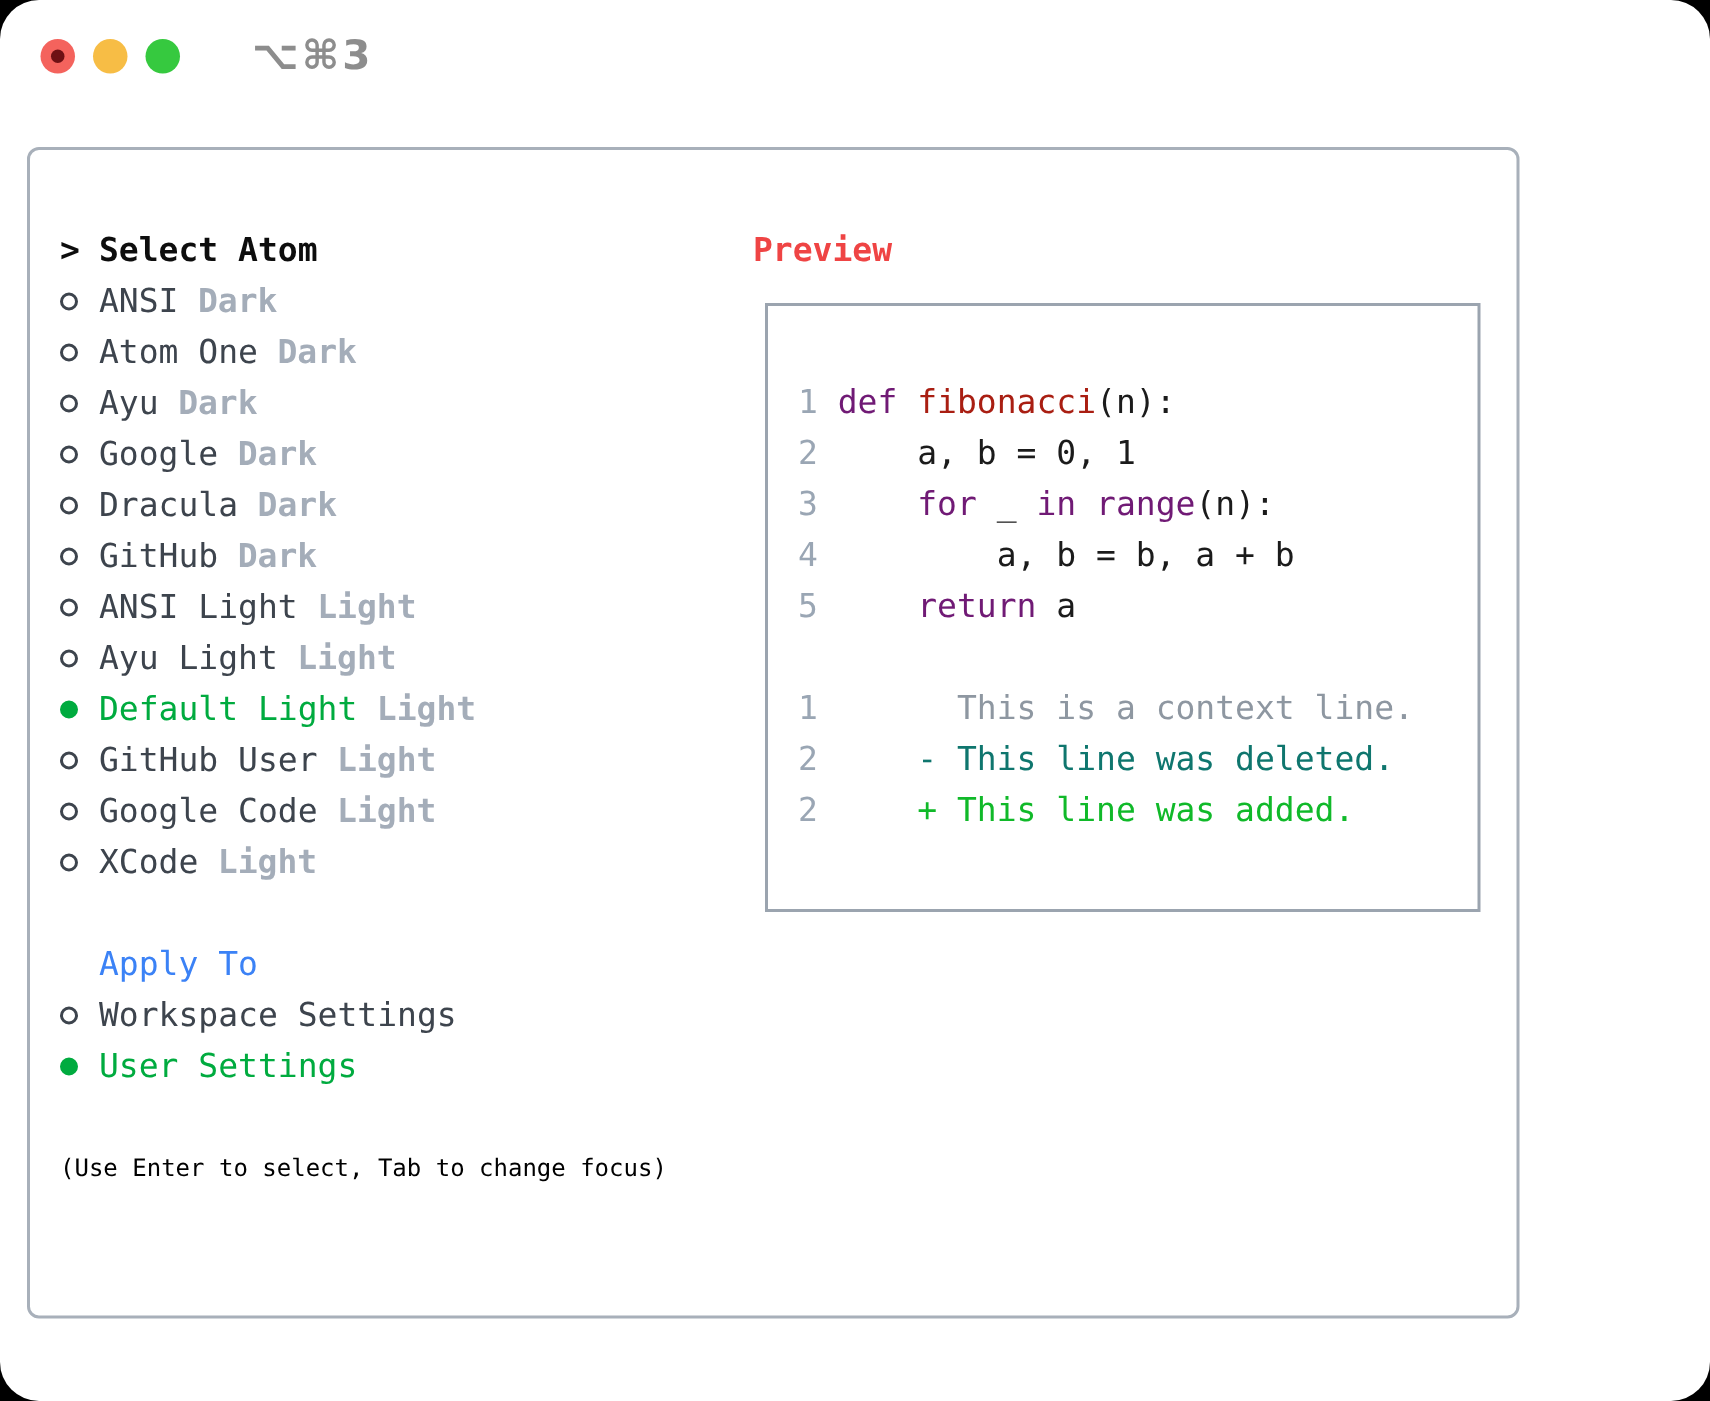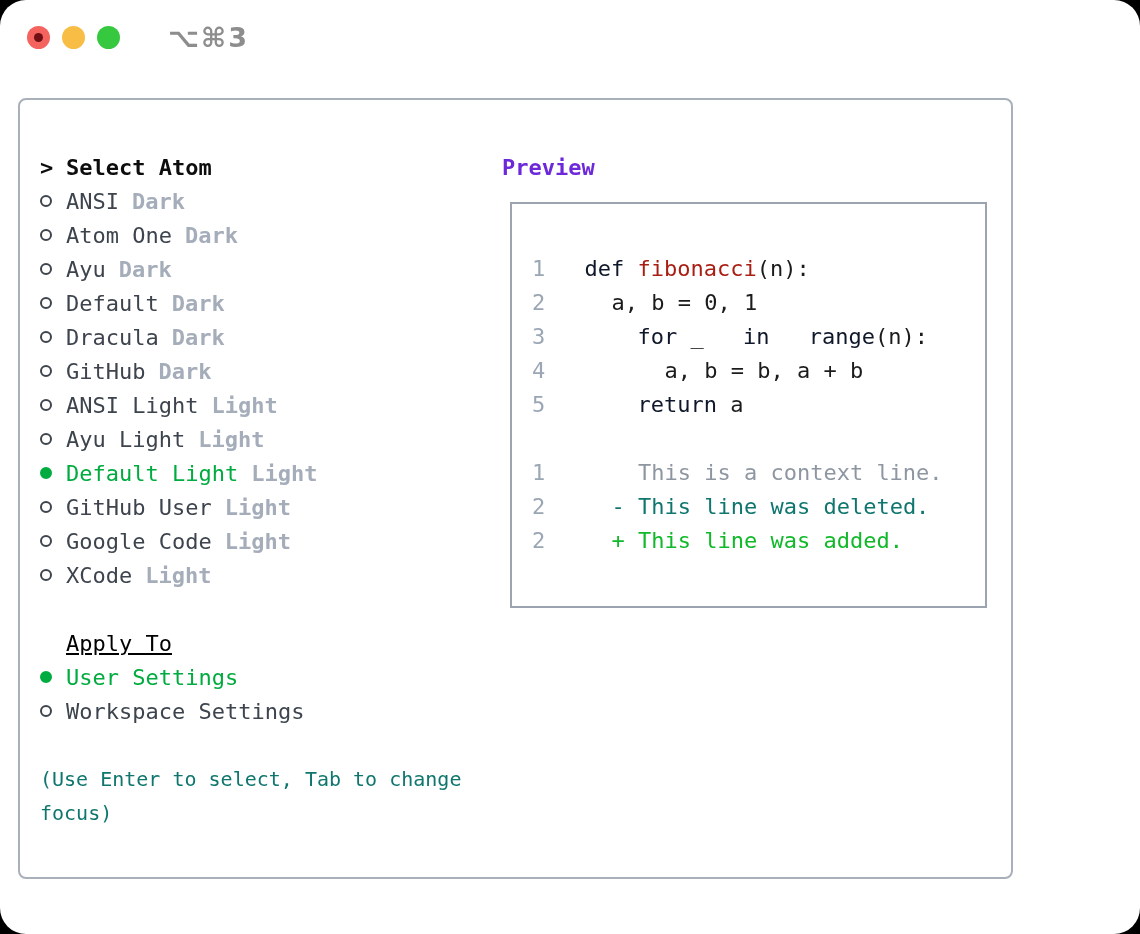--- a/index.html
+++ b/index.html
@@ -57,48 +57,48 @@
   }
   .dot {
     width: 12px; height: 12px;
     border: 2px solid #3d444d; border-radius: 50%;
     box-sizing: border-box;
   }
   .row.selected .dot { background: #00ab3f; border-color: #00ab3f; }
   .row.selected .item-name { color: #00ab3f; }
   .header-row .hdr { font-weight: 700; color: #0d0d0d; }
   .item-variant { color: #a4adb9; margin-left: 13px; font-weight: bold; }
-  .section-title { color: #000000; text-decoration: underline; }
+  .section-title { color: #3b82f6; }
   .spacer { height: 34px; }
   .help {
     width: 430px; margin-top: 0;
-    font-size: 20px; line-height: 34px;
-    color: #0f766e; white-space: normal;
+    font-size: 16px; line-height: 34px;
+    color: #000000; white-space: normal;
   }
   
   .preview-title {
     position: absolute; left: 482px; top: 50px;
     height: 34px; display: flex; align-items: center;
-    font-size: 22px; font-weight: 700; color: #6d28d9; text-align: right;
+    font-size: 22px; font-weight: 700; color: #ef4444; text-align: right;
   }
   .preview-box {
     position: absolute; left: 490px; top: 102px;
     width: 477px; height: 406px;
     border: 2px solid #9ba4af;
     box-sizing: border-box;
     background: #fff;
     padding: 48px 0 0 20px;
     overflow: hidden;
   }
   .cline {
     height: 34px; line-height: 34px;
     font-size: 22px; white-space: pre;
   }
   .seg-num  { color: #9aa6b4; }
-  .seg-kw   { color: #0f172a; margin-left: 26px; }
+  .seg-kw   { color: #701a75; }
   .seg-fn   { color: #a91e12; }
   .seg-code { color: #1b1b1b; }
   .seg-ctx  { color: #8e97a1; }
   .seg-del  { color: #0f766e; }
   .seg-add  { color: #10b929; }
 </style>
 </head>
 <body>
 
 <div class="window">
@@ -132,21 +132,21 @@
     <span class="item-name">Atom One</span>
     <span class="item-variant">Dark</span>
   </div>
           <div class="row item">
     <span class="mark"><span class="dot"></span></span>
     <span class="item-name">Ayu</span>
     <span class="item-variant">Dark</span>
   </div>
           <div class="row item">
     <span class="mark"><span class="dot"></span></span>
-    <span class="item-name">Default</span>
+    <span class="item-name">Google</span>
     <span class="item-variant">Dark</span>
   </div>
           <div class="row item">
     <span class="mark"><span class="dot"></span></span>
     <span class="item-name">Dracula</span>
     <span class="item-variant">Dark</span>
   </div>
           <div class="row item">
     <span class="mark"><span class="dot"></span></span>
     <span class="item-name">GitHub</span>
@@ -185,27 +185,27 @@
         </div>
 
       <div class="spacer"></div>
 
       <div class="row">
         <span class="mark"></span>
         <span class="section-title">Apply To</span>
       </div>
 
       <div>
+          <div class="row item">
+    <span class="mark"><span class="dot"></span></span>
+    <span class="item-name">Workspace Settings</span>
+  </div>
           <div class="row item selected">
     <span class="mark"><span class="dot"></span></span>
     <span class="item-name">User Settings</span>
-  </div>
-          <div class="row item">
-    <span class="mark"><span class="dot"></span></span>
-    <span class="item-name">Workspace Settings</span>
   </div>
         </div>
 
       <div class="spacer"></div>
 
       <div class="help">(Use Enter to select, Tab to change focus)</div>
     </div>
 
     <div class="preview-title">Preview</div>
 

